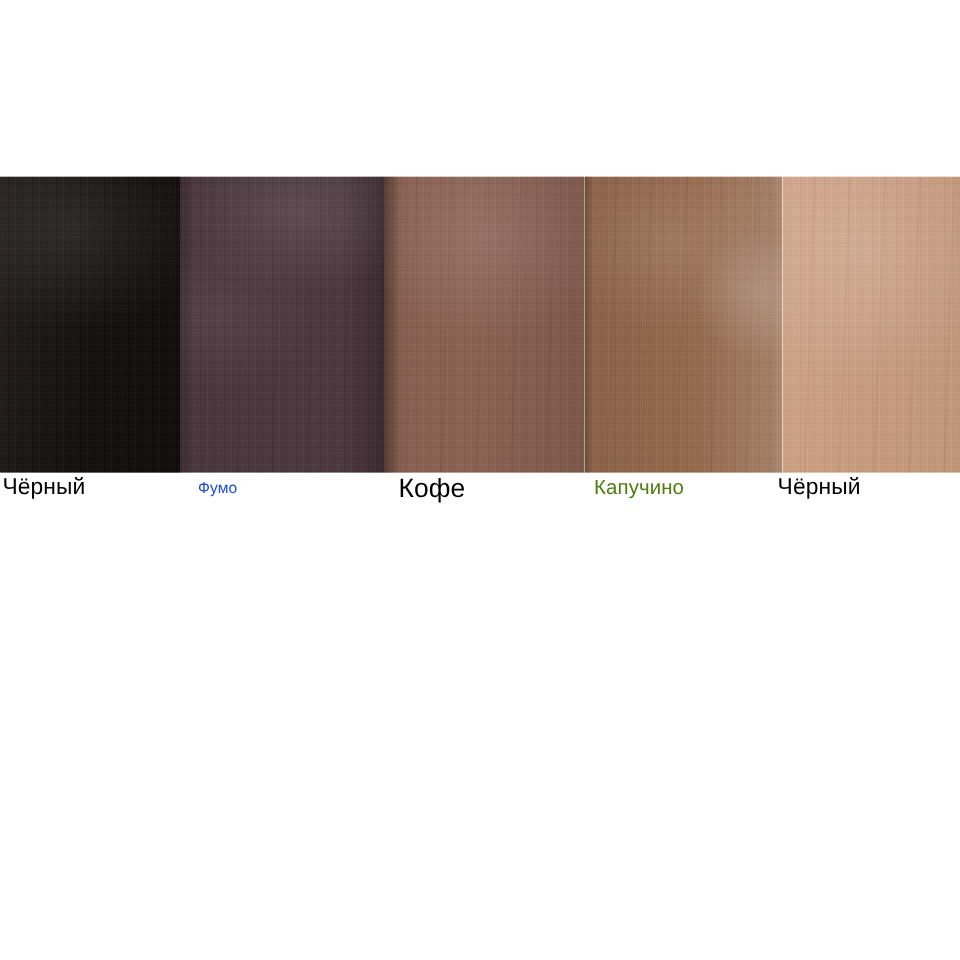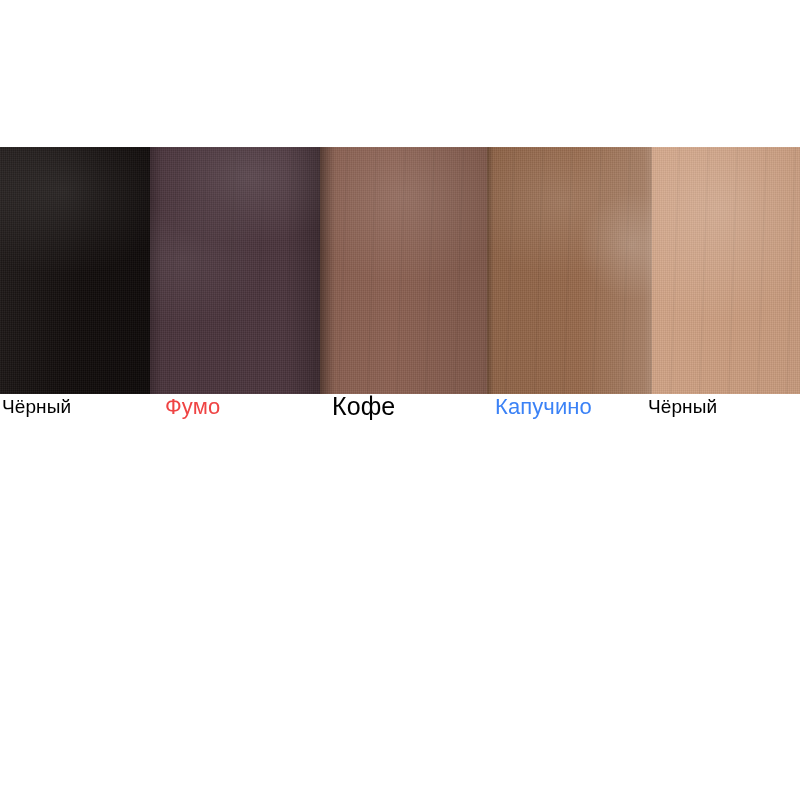--- a/index.html
+++ b/index.html
@@ -177,19 +177,19 @@
       <div class="fill" style="background: rgb(211, 163, 132);"></div>
       <div class="weave"></div>
       <div class="creases"></div>
       <div class="shade"></div>
     </div>
 
   </div>
 
   <div id="labels-row" style="top: 393px;">
     <span class="swatch-label" style="left: 2px; color: rgb(0, 0, 0); font-size: 19px;">Чёрный</span>
-    <span class="swatch-label" style="left: 165px; color: #ef4444; font-size: 22px;">Фумо</span>
-    <span class="swatch-label" style="left: 332px; color: rgb(0, 0, 0); font-size: 25px;">Кофе</span>
-    <span class="swatch-label" style="left: 495px; color: #3b82f6; font-size: 22px;">Капучино</span>
+    <span class="swatch-label" style="left: 165px; color: #1d4ed8; font-size: 13px;">Фумо</span>
+    <span class="swatch-label" style="left: 332px; color: rgb(0, 0, 0); font-size: 22px;">Кофе</span>
+    <span class="swatch-label" style="left: 495px; color: #4d7c0f; font-size: 17px;">Капучино</span>
     <span class="swatch-label" style="left: 648px; color: rgb(0, 0, 0); font-size: 19px;">Чёрный</span>
   </div>
 
 </div>
 
 </body></html>

